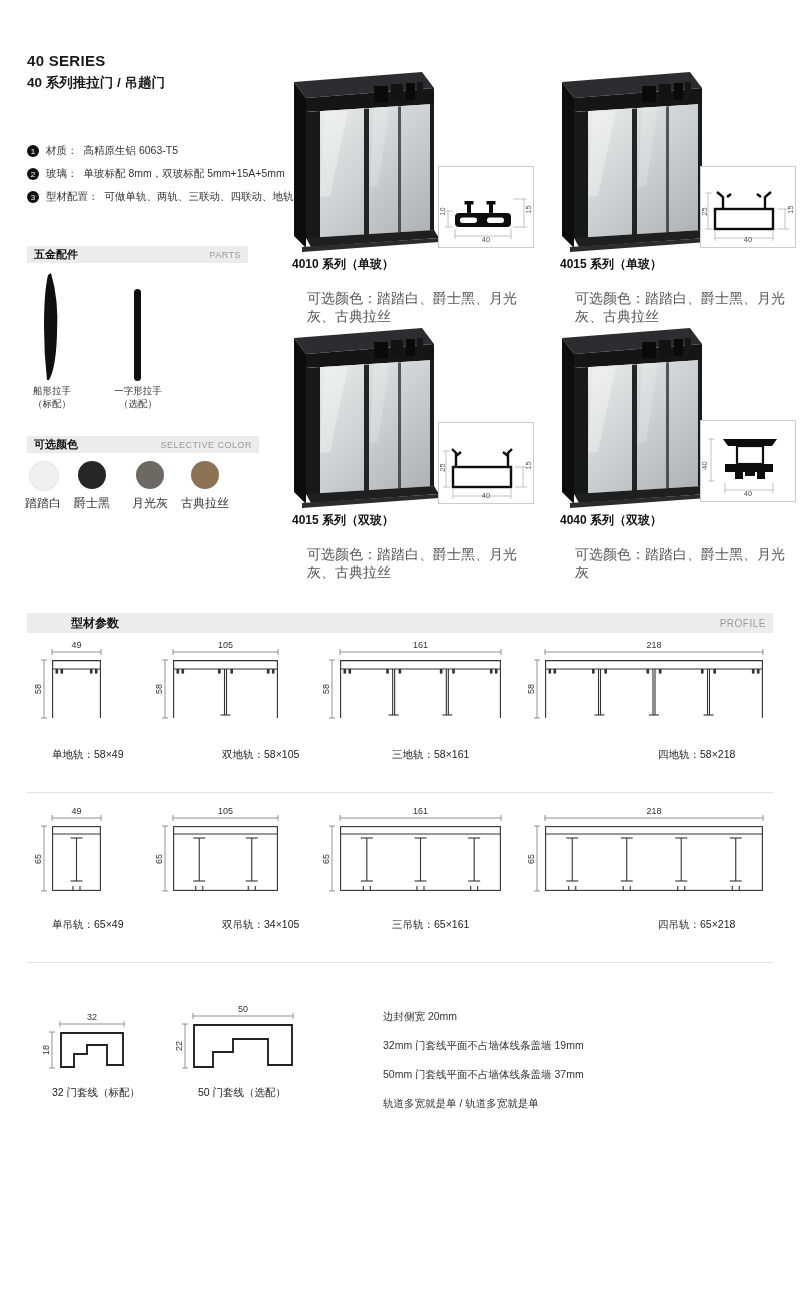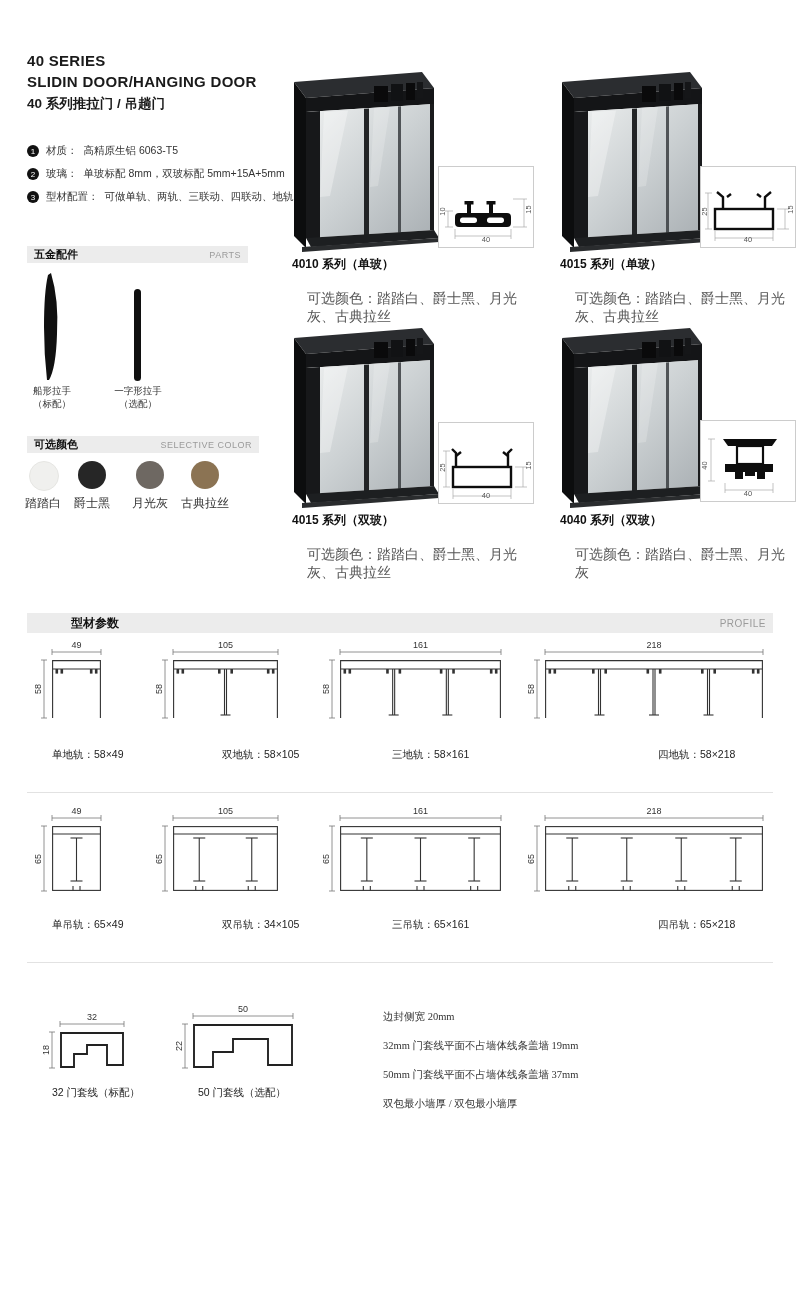--- a/index.html
+++ b/index.html
@@ -40,21 +40,21 @@
   .pdb{position:absolute;left:0;right:0;bottom:3px;text-align:center;font-size:7.5px;color:#555;}
 
   
   .tdraw{position:absolute;}
   .tdraw .dw{position:absolute;top:-8px;transform:translateX(-50%);font-size:9px;color:#333;background:#fff;padding:0 2px;}
   .tdraw .dh{position:absolute;left:-2px;transform:translate(-50%,-50%) rotate(-90deg);font-size:9px;color:#333;background:#fff;}
   .tlabel{position:absolute;font-size:10.5px;color:#222;}
   .hr{position:absolute;left:27px;width:746px;height:1px;background:#e2e2e2;}
 
   .notes{position:absolute;left:383px;top:1010px;}
-  .notes p{margin:0 0 15px 0;font-size:10.5px;color:#333;font-family:Liberation Serif, serif;}
+  .notes p{margin:0 0 15px 0;font-size:10.5px;color:#333;}
 </style>
 </head>
 <body>
 
 <svg width="0" height="0" style="position:absolute">
   <defs>
     <linearGradient id="glass" x1="0" y1="0" x2="1" y2="1">
       <stop offset="0" stop-color="#eef0f0"></stop>
         <stop offset="0.5" stop-color="#ccd1d3"></stop>
         <stop offset="1" stop-color="#a9afb3"></stop>
@@ -75,21 +75,20 @@
       <rect x="116" y="17" width="9" height="17" fill="#0a0a0b"></rect>
       <rect x="127" y="16" width="6" height="16" fill="#151618"></rect>
       <polygon points="16,172 144,164 149,172 21,181" fill="#1d1f21"></polygon>
       <polygon points="12,181 149,172 149,176 12,186" fill="#2a2c2e"></polygon>
     </g>
   </defs>
 </svg>
 
 <div class="hdr">
   <div class="en">40 SERIES</div>
-  <div class="en">SLIDIN DOOR/HANGING DOOR</div>
   <div class="cn">40 系列推拉门 / 吊趟门</div>
 </div>
 
 <div class="specs">
   <div class="spec-row">
     <span class="num">1</span>
     <b>材质：</b>
     <span>高精原生铝 6063-T5</span>
   </div>
   <div class="spec-row">
@@ -515,14 +514,14 @@
     <div class="tlabel" style="left: 198px; top: 1086px;">50 门套线（选配）</div>
   </div>
 
 <div class="hr" style="top:792px;"></div>
 <div class="hr" style="top:962px;"></div>
 
 <div class="notes">
   <p>边封侧宽 20mm</p>
   <p>32mm 门套线平面不占墙体线条盖墙 19mm</p>
   <p>50mm 门套线平面不占墙体线条盖墙 37mm</p>
-  <p>双包最小墙厚 / 双包最小墙厚</p>
+  <p>轨道多宽就是单 / 轨道多宽就是单</p>
 </div>
 
 </body></html>

